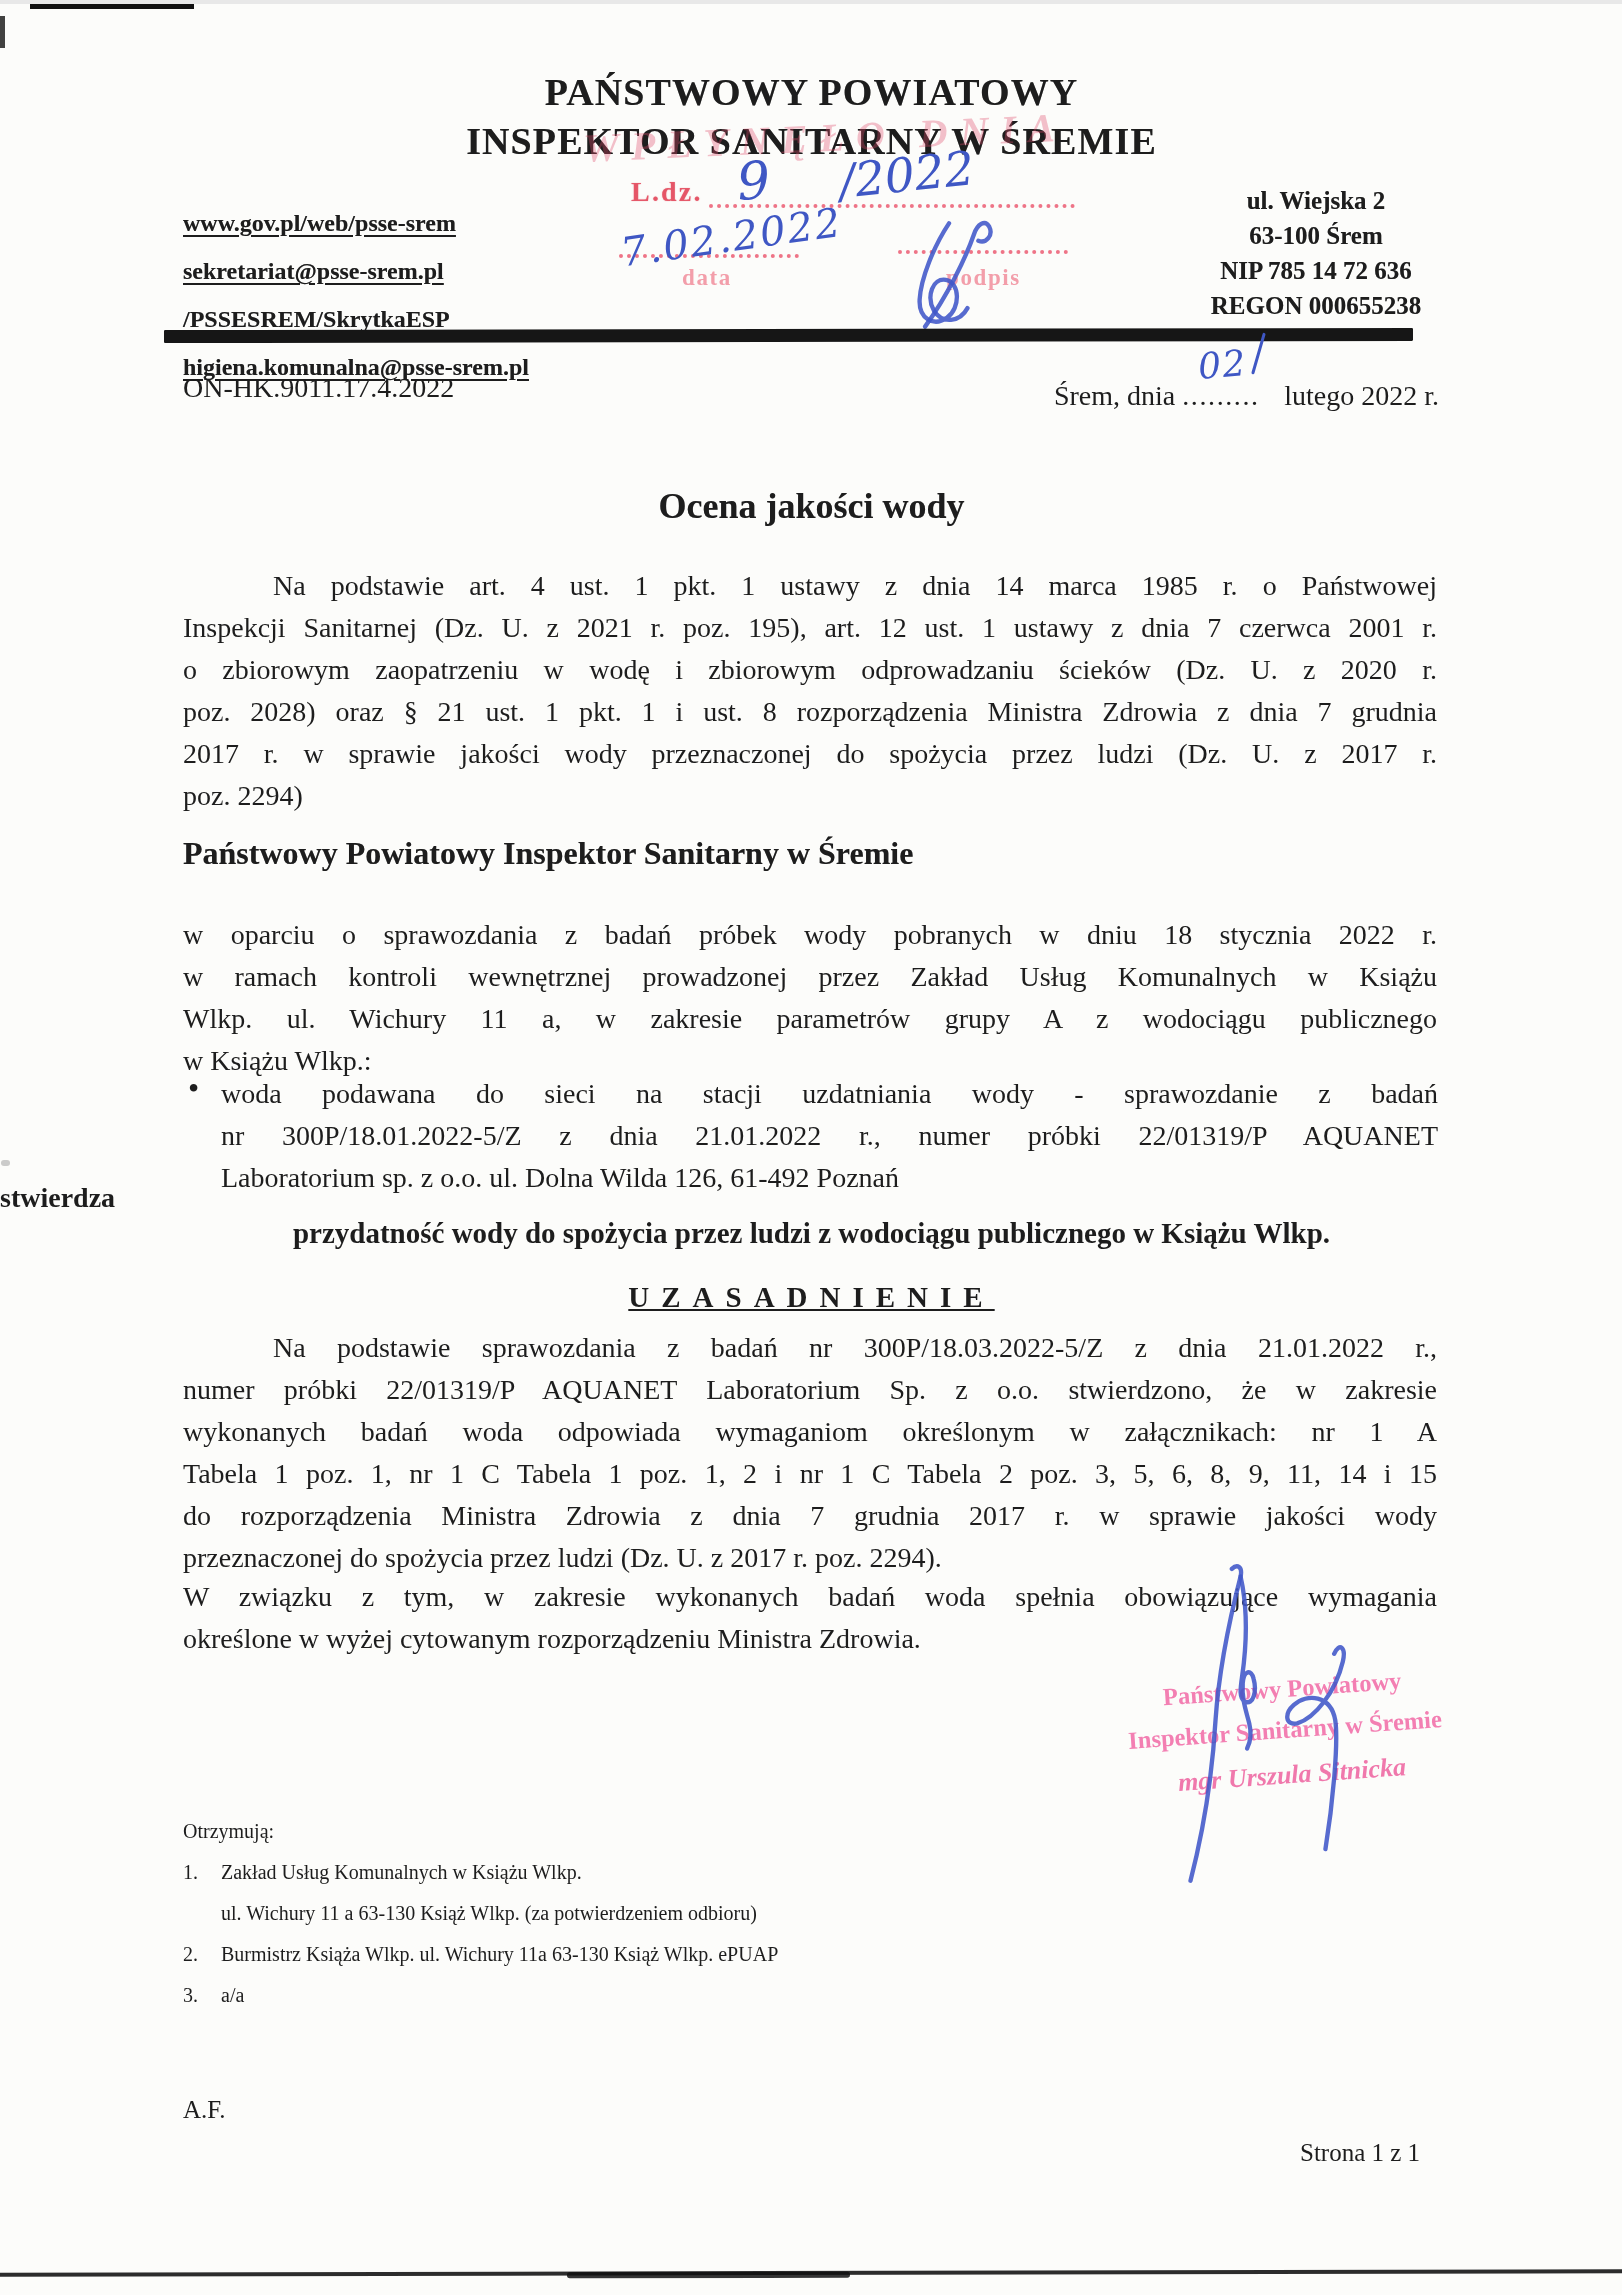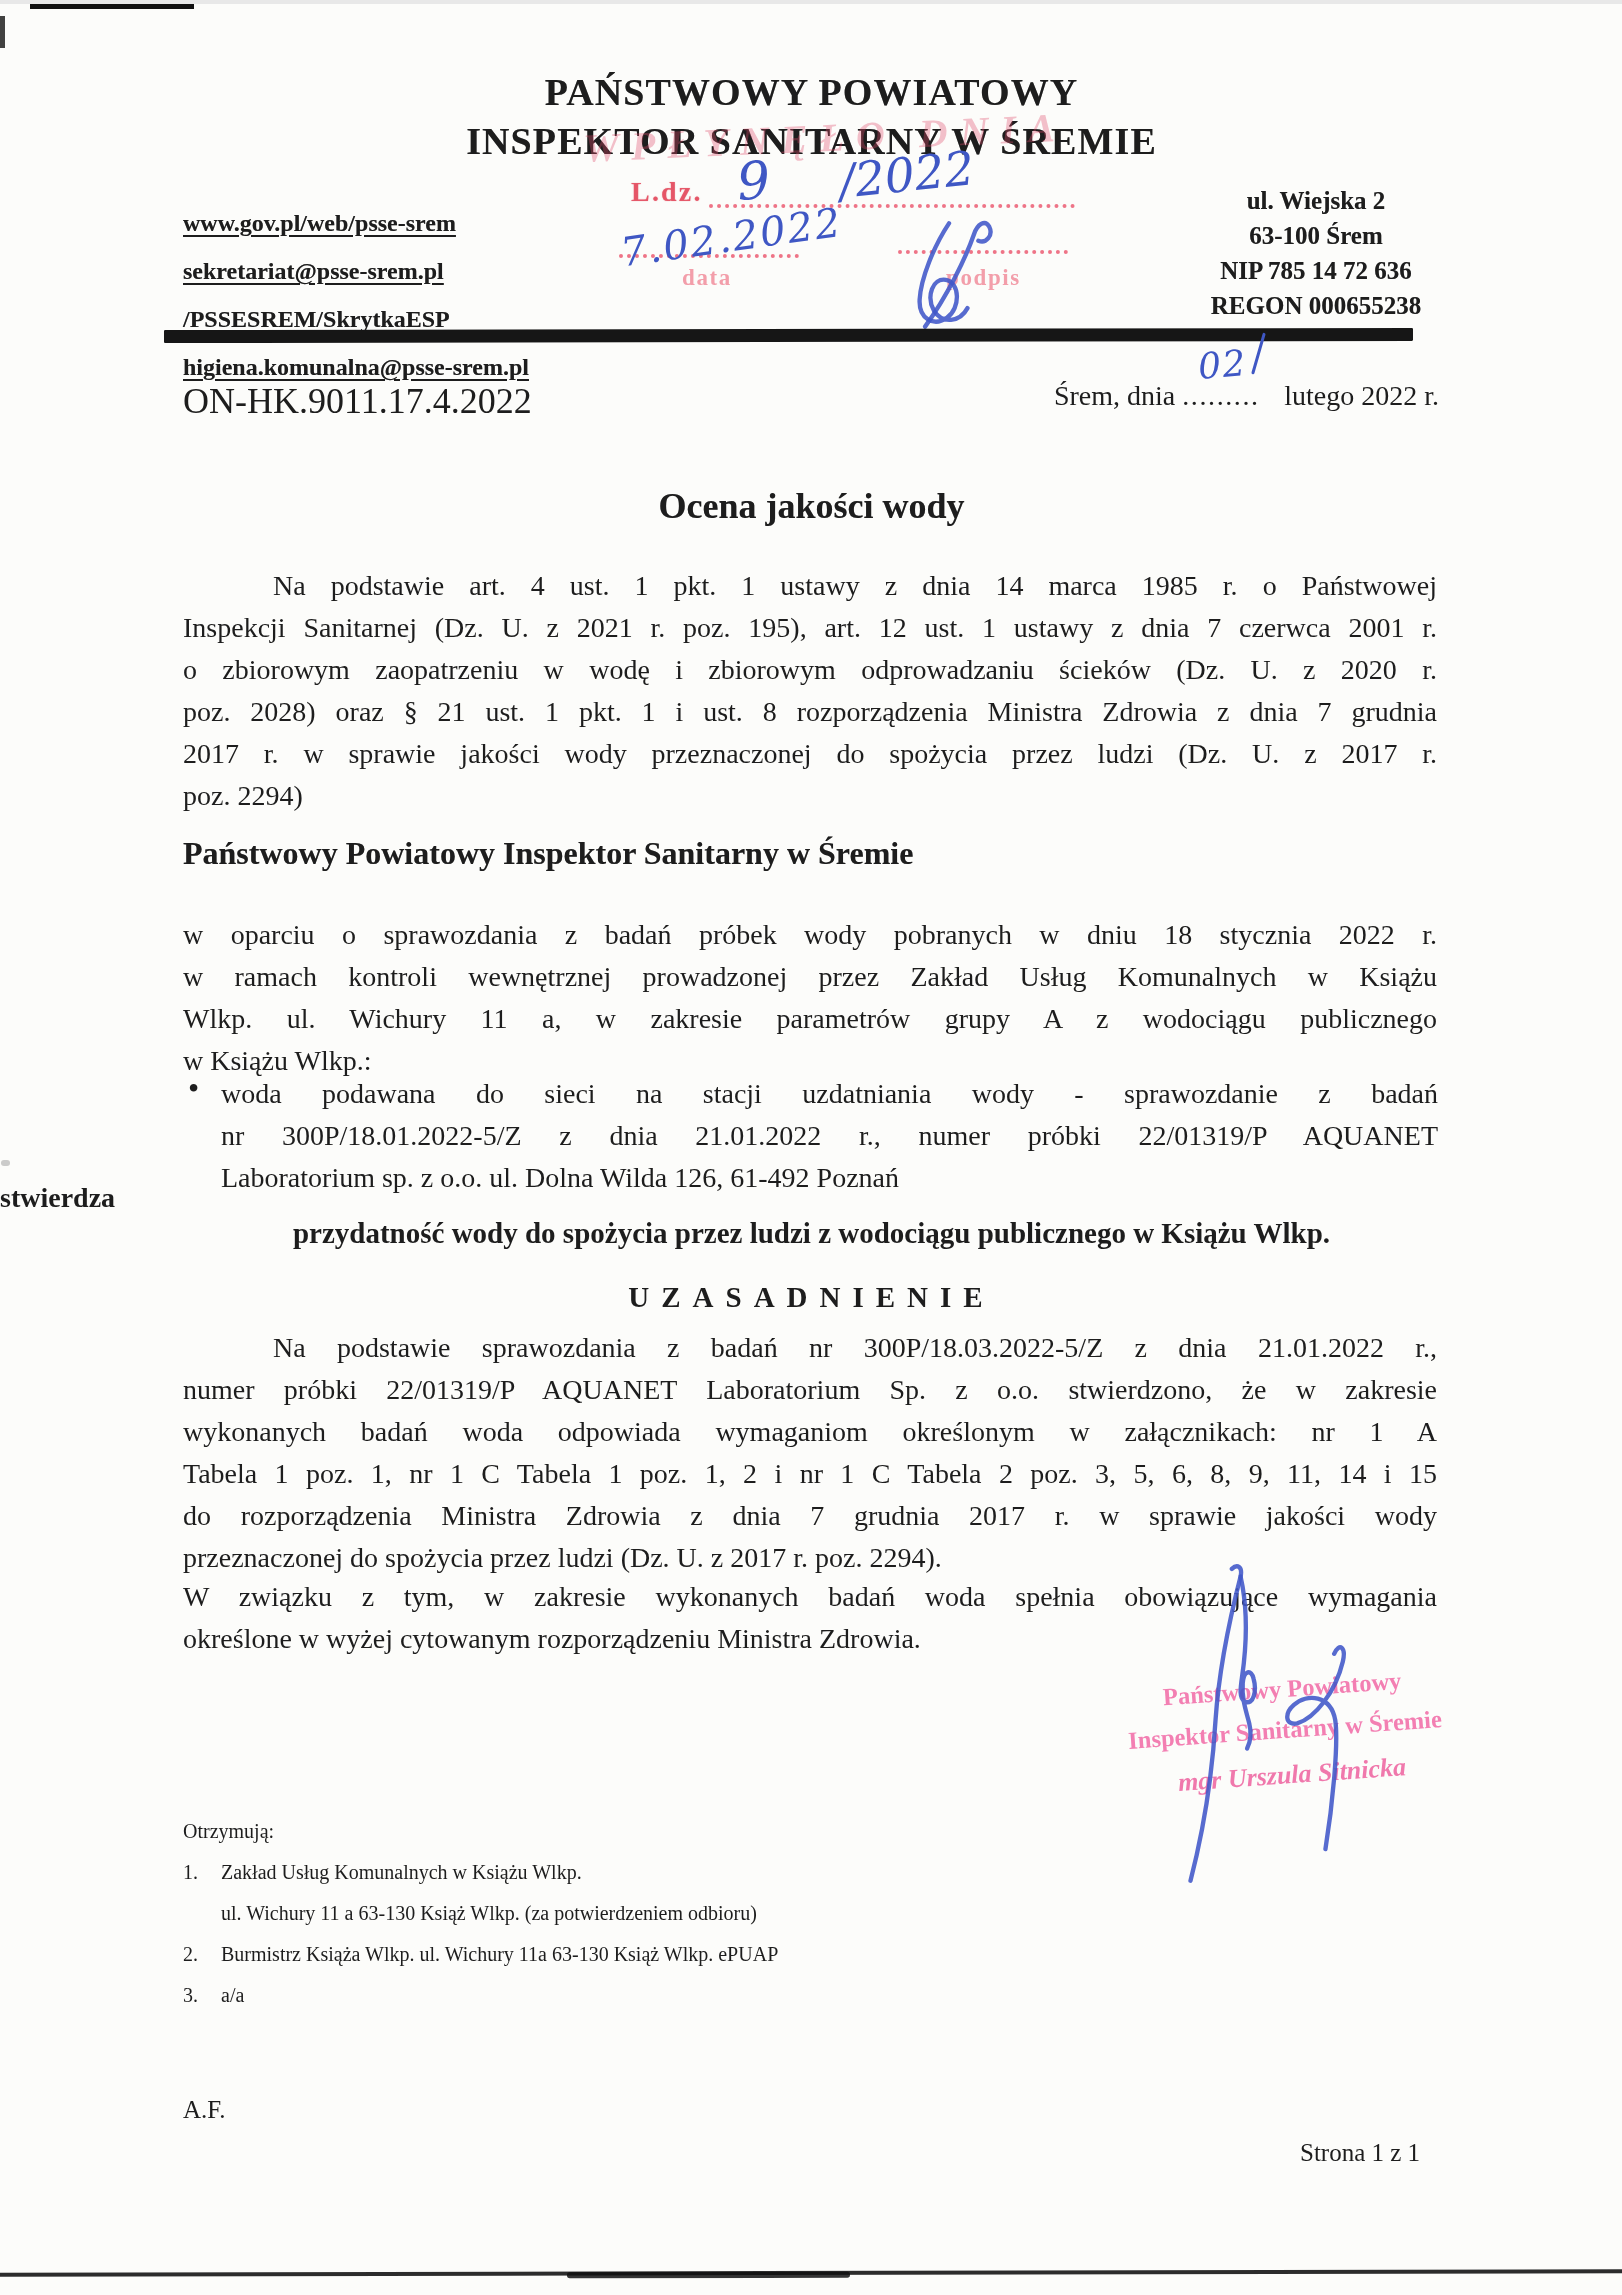--- a/index.html
+++ b/index.html
@@ -33,21 +33,21 @@
   .lbl-podpis { left:946px; top:261px; }
   .hand { position:absolute; font-family:"DejaVu Serif", serif; font-style:italic;
     color:#3f57c4; }
   .hand-9 { left:737px; top:147px; font-size:52px; transform:rotate(-4deg); }
   .hand-year { left:839px; top:143px; font-size:47px; transform:rotate(-6deg); }
   .hand-date { left:620px; top:210px; font-size:40px; transform:rotate(-8deg); letter-spacing:2.2px; }
   .sig-paraph { position:absolute; left:899px; top:204px; }
   .rule { position:absolute; left:164px; top:325px; width:1249px; height:12.5px;
     background:#161616; transform:rotate(-0.1deg); border-radius:1.1px; }
   
-  .refline-left { position:absolute; left:183px; top:376px; font-size:36px; }
+  .refline-left { position:absolute; left:183px; top:368px; font-size:28px; }
   .refline-right { position:absolute; right:184px; top:376px; font-size:28px; white-space:nowrap; }
   .dots-inline { position:relative; display:inline-block; min-width:95px;
     letter-spacing:1.6px; }
   .hand-day { position:absolute; left:15.3px; top:-36px; font-size:36px; font-family:"DejaVu Serif", serif;
     font-style:italic; color:#3f57c4; transform:rotate(-5deg); }
   .hand-flick { position:absolute; left:75px; top:-48px; width:2.7px; height:43px;
     background:#3f57c4; transform:rotate(16deg); border-radius:1.6px; }
   
   .doc-title { position:absolute; top:481px; left:0; width:100%; text-align:center;
     font-weight:bold; font-size:36px; text-shadow:0 0 0.5px rgba(0,0,0,.35); }
@@ -60,21 +60,21 @@
     text-shadow:0 0 0.5px rgba(0,0,0,.35); }
   .p2 { top:910px; }
   .bullet-dot { position:absolute; left:188px; top:1066px; font-size:32px; }
   .bullet-lines { position:absolute; left:221px; top:1069px; width:1217px;
     font-size:28px; line-height:42px; }
   .stwierdza { position:absolute; top:1178px; left:0; width:100%; text-align:left;
     font-weight:bold; font-size:28px; }
   .decision { position:absolute; top:1213px; left:0; width:100%; text-align:center;
     font-weight:bold; font-size:29px; }
   .uzasadnienie { position:absolute; top:1277px; left:0; width:100%; text-align:center;
-    font-weight:bold; font-size:29px; letter-spacing:12px; }
+    font-weight:bold; font-size:29px; letter-spacing:12px;text-decoration:underline; }
   .p3 { top:1323px; }
   .p4 { top:1572px; }
   
   .sig-stamp { position:absolute; left:1068px; top:1664px; width:431px; text-align:center;
     transform:rotate(-4deg); font-weight:bold; font-size:24.5px; line-height:41px;
     color:rgba(240,95,160,.8); }
   .sig-name { position:absolute; left:1096px; top:1756px; width:392px; text-align:center;
     transform:rotate(-4deg); font-weight:bold; font-style:italic; font-size:26px;
     color:rgba(236,82,150,.78); }
   .sig-main { position:absolute; left:1172px; top:1558px; }

